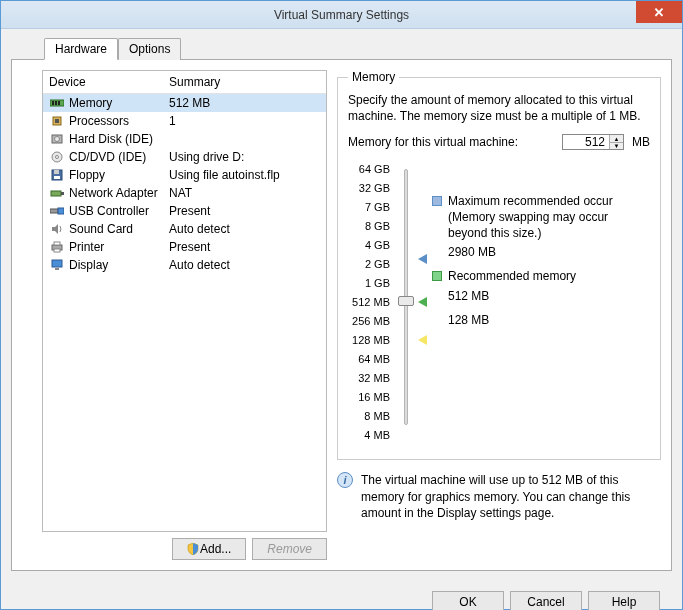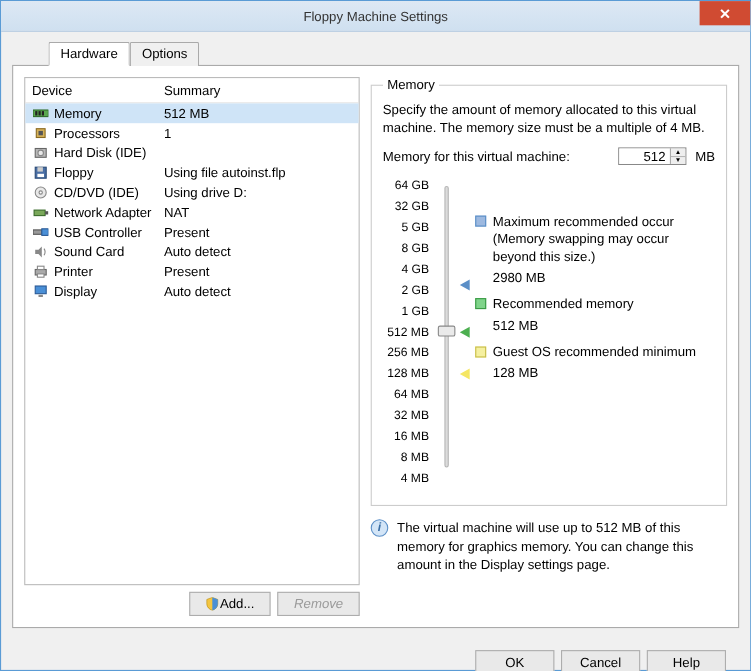--- a/index.html
+++ b/index.html
@@ -83,20 +83,21 @@
   }
   .left-pane {
     width: 305px;
     display: flex;
     flex-direction: column;
   }
   .device-list {
     border: 1px solid #bbb;
     flex: 1;
     background: #fff;
+    margin-left: 20px;
   }
   .dl-header {
     display: flex;
     padding: 4px 6px;
     border-bottom: 1px solid #e3e3e3;
     font-size: 12px;
     color: #000;
   }
   .dl-header .col-dev { width: 120px; }
   .dl-rows { }
@@ -298,21 +299,21 @@
   .footer .btn { min-width: 72px; justify-content: center; background:#e9e9e9;}
   .shield {
     display:inline-block; width:12px; height:12px;
   }
 </style>
 </head>
 <body>
 
 <div class="window">
   <div class="titlebar">
-    <span class="title">Floppy Machine Settings</span>
+    <span class="title">Virtual Summary Settings</span>
     <div class="close-btn">
       <span>✕</span>
     </div>
   </div>
 
   <div class="content">
     <div class="tabstrip">
       <div class="tab active"><span>Hardware</span></div>
       <div class="tab"><span>Options</span></div>
     </div>
@@ -353,37 +354,37 @@
                   <svg width="12" height="12">
                     <rect x="1" y="2" width="10" height="8" fill="#b8b8b8" stroke="#666"></rect>
                     <circle cx="6" cy="6" r="2.5" fill="#e8e8e8" stroke="#888"></circle>
                   </svg>
                 </span>
                 <span class="dev">Hard Disk (IDE)</span>
               </div>
               <div class="dl-row">
                 <span class="ico">
                   <svg width="12" height="12">
+                    <circle cx="6" cy="6" r="5" fill="#e8e8e8" stroke="#888"></circle>
+                    <circle cx="6" cy="6" r="1.5" fill="#fff" stroke="#888"></circle>
+                  </svg>
+                </span>
+                <span class="dev">CD/DVD (IDE)</span>
+                <span class="sum">Using drive D:</span>
+              </div>
+              <div class="dl-row">
+                <span class="ico">
+                  <svg width="12" height="12">
                     <rect x="1" y="1" width="10" height="10" fill="#4a6fa5" stroke="#2a4a75"></rect>
                     <rect x="3" y="1" width="5" height="4" fill="#ccc"></rect>
                     <rect x="3" y="7" width="6" height="3" fill="#fff"></rect>
                   </svg>
                 </span>
                 <span class="dev">Floppy</span>
                 <span class="sum">Using file autoinst.flp</span>
-              </div>
-              <div class="dl-row">
-                <span class="ico">
-                  <svg width="12" height="12">
-                    <circle cx="6" cy="6" r="5" fill="#e8e8e8" stroke="#888"></circle>
-                    <circle cx="6" cy="6" r="1.5" fill="#fff" stroke="#888"></circle>
-                  </svg>
-                </span>
-                <span class="dev">CD/DVD (IDE)</span>
-                <span class="sum">Using drive D:</span>
               </div>
               <div class="dl-row">
                 <span class="ico">
                   <svg width="14" height="10">
                     <rect x="1" y="3" width="10" height="5" fill="#7aa85a" stroke="#3a6a2a"></rect>
                     <rect x="11" y="4" width="3" height="3" fill="#555"></rect>
                   </svg>
                 </span>
                 <span class="dev">Network Adapter</span>
                 <span class="sum">NAT</span>
@@ -443,39 +444,39 @@
           </button>
           <button class="btn disabled" disabled="">
               <span>Remove</span>
             </button>
         </div>
       </div>
 
       <div class="right-pane">
         <fieldset class="memory">
           <legend>Memory</legend>
-          <div class="mem-desc">Specify the amount of memory allocated to this virtual machine. The memory size must be a multiple of 4 MB.</div>
+          <div class="mem-desc">Specify the amount of memory allocated to this virtual machine. The memory size must be a multiple of 1 MB.</div>
           <div class="mem-input-row">
             <span>Memory for this virtual machine:</span>
             <span style="flex:1"></span>
             <span class="spinbox">
               <input type="text" value="512" style="">
               <span class="arrows">
                 <div>▲</div>
                 <div>▼</div>
               </span>
             </span>
             <span>MB</span>
           </div>
 
           <div class="slider-area">
             <div class="tick-labels" id="tick-labels">
                 <div>64 GB</div>
                 <div>32 GB</div>
-                <div>5 GB</div>
+                <div>7 GB</div>
                 <div>8 GB</div>
                 <div>4 GB</div>
                 <div>2 GB</div>
                 <div>1 GB</div>
                 <div>512 MB</div>
                 <div>256 MB</div>
                 <div>128 MB</div>
                 <div>64 MB</div>
                 <div>32 MB</div>
                 <div>16 MB</div>
@@ -499,24 +500,20 @@
                 </div>
               </div>
               <div class="legend-val">2980 MB</div>
 
               <div class="legend-item">
                 <div class="legend-sq green"></div>
                 <div>Recommended memory</div>
               </div>
               <div class="legend-val">512 MB</div>
 
-              <div class="legend-item">
-                <div class="legend-sq yellow"></div>
-                <div>Guest OS recommended minimum</div>
-              </div>
               <div class="legend-val">128 MB</div>
             </div>
           </div>
         </fieldset>
 
         <div class="info-row">
           <div class="info-icon">i</div>
           <div>The virtual machine will use up to 512 MB of this memory for graphics memory. You can change this amount in the Display settings page.</div>
         </div>
       </div>

